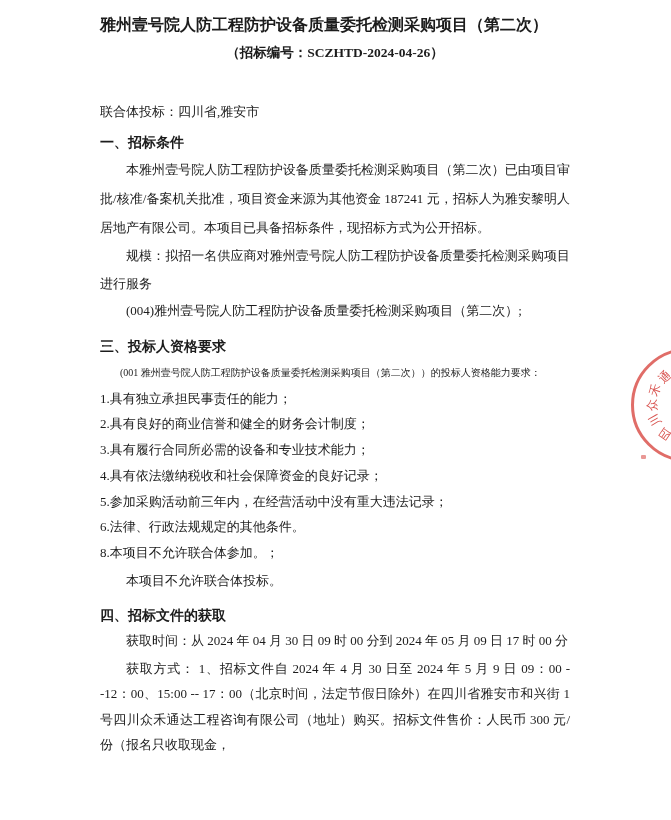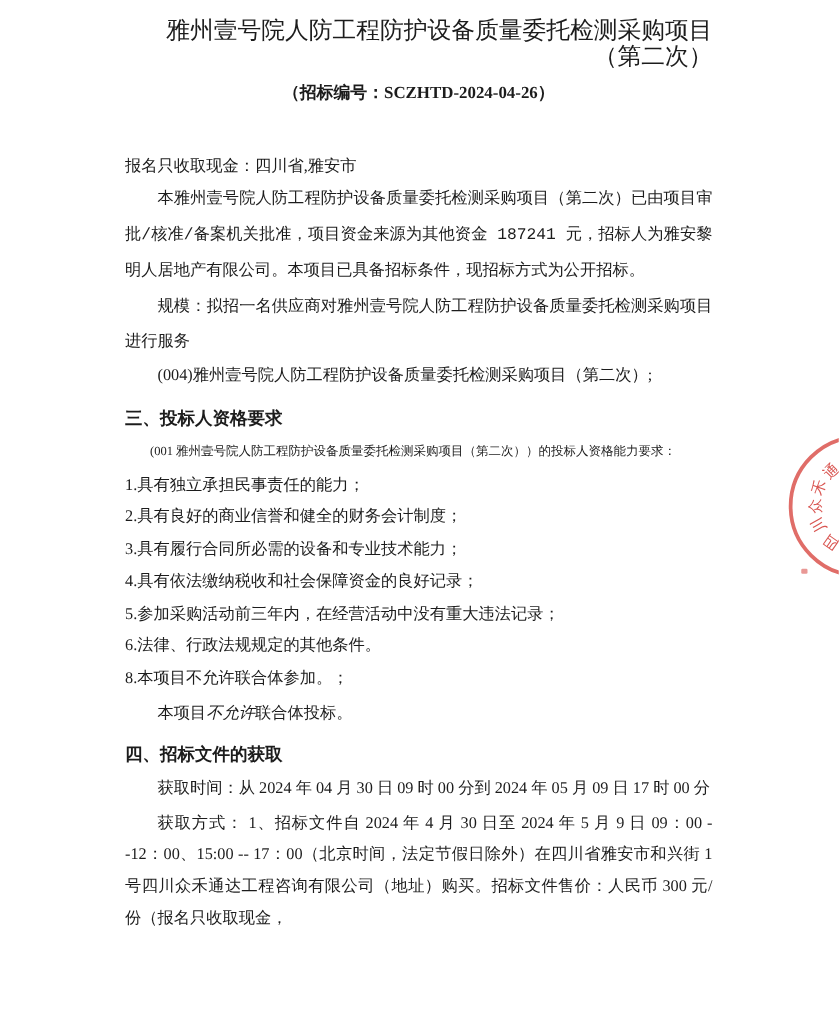--- a/index.html
+++ b/index.html
@@ -6,45 +6,45 @@
   body{
     width:671px;height:820px;
     background:#ffffff;
     position:relative;
     overflow:hidden;
     font-family:"Liberation Serif","DejaVu Serif",serif;
     color:#1c1c1c;
   }
   .content{padding:14px 101px 0 100px;}
   .doc-title{
-    text-align:right;font-weight:normal;font-size:19px;line-height:21px;
+    text-align:left;font-weight:bold;font-size:16px;line-height:21px;
   }
   .doc-subtitle{
     text-align:center;font-weight:bold;font-size:13.5px;line-height:19px;margin-top:8px;
   }
   .location{font-size:13px;line-height:18px;margin-top:41px;}
   .sec-heading{
     font-size:14px;font-weight:bold;line-height:20px;margin-top:12px;
   }
   .para{
-    font-size:13px;line-height:29px;text-align:justify;text-indent:2em;margin-top:2px;font-family:Liberation Mono, monospace;
+    font-size:13px;line-height:29px;text-align:justify;text-indent:2em;margin-top:2px;
   }
   .s2-line{
     font-size:13px;line-height:27.5px;text-align:justify;text-indent:2em;
   }
   .s3-intro{
     font-size:10px;line-height:27px;text-align:justify;text-indent:2em;margin-top:2px;
   }
   .s3-item{
     font-size:13px;line-height:25.8px;text-align:justify;
   }
   .s3-consortium{
     font-size:13px;line-height:26px;text-indent:2em;margin-top:2px;
   }
-  .s3-consortium .it{font-style:italic;}
+  .s3-consortium .it{}
   .s4-para{
     font-size:13px;line-height:25.5px;text-align:justify;text-indent:2em;margin-top:2px;
   }
   
   .seal{
     position:absolute;left:631px;top:348px;width:114px;height:114px;
     pointer-events:none;
   }
   .seal-ring{
     position:absolute;left:0;top:0;width:108px;height:108px;
@@ -68,22 +68,23 @@
   }
 </style>
 </head>
 <body>
 
 <div class="content">
 
   <div class="doc-title">雅州壹号院人防工程防护设备质量委托检测采购项目（第二次）</div>
   <div class="doc-subtitle">（招标编号：SCZHTD-2024-04-26）</div>
 
-  <div class="location">报名只收取现金：四川省,雅安市</div>
+  <div class="location">联合体投标：四川省,雅安市</div>
 
+  <div class="sec-heading">一、招标条件</div>
   <div class="para">本雅州壹号院人防工程防护设备质量委托检测采购项目（第二次）已由项目审批/核准/备案机关批准，项目资金来源为其他资金 187241 元，招标人为雅安黎明人居地产有限公司。本项目已具备招标条件，现招标方式为公开招标。</div>
 
   <div class="s2-line">规模：拟招一名供应商对雅州壹号院人防工程防护设备质量委托检测采购项目进行服务</div>
   <div class="s2-line">(004)雅州壹号院人防工程防护设备质量委托检测采购项目（第二次）;</div>
 
   <div class="sec-heading">三、投标人资格要求</div>
   <div class="s3-intro">(001 雅州壹号院人防工程防护设备质量委托检测采购项目（第二次））的投标人资格能力要求：</div>
   <div class="s3-item">1.具有独立承担民事责任的能力；</div>
   <div class="s3-item">2.具有良好的商业信誉和健全的财务会计制度；</div>
   <div class="s3-item">3.具有履行合同所必需的设备和专业技术能力；</div>

